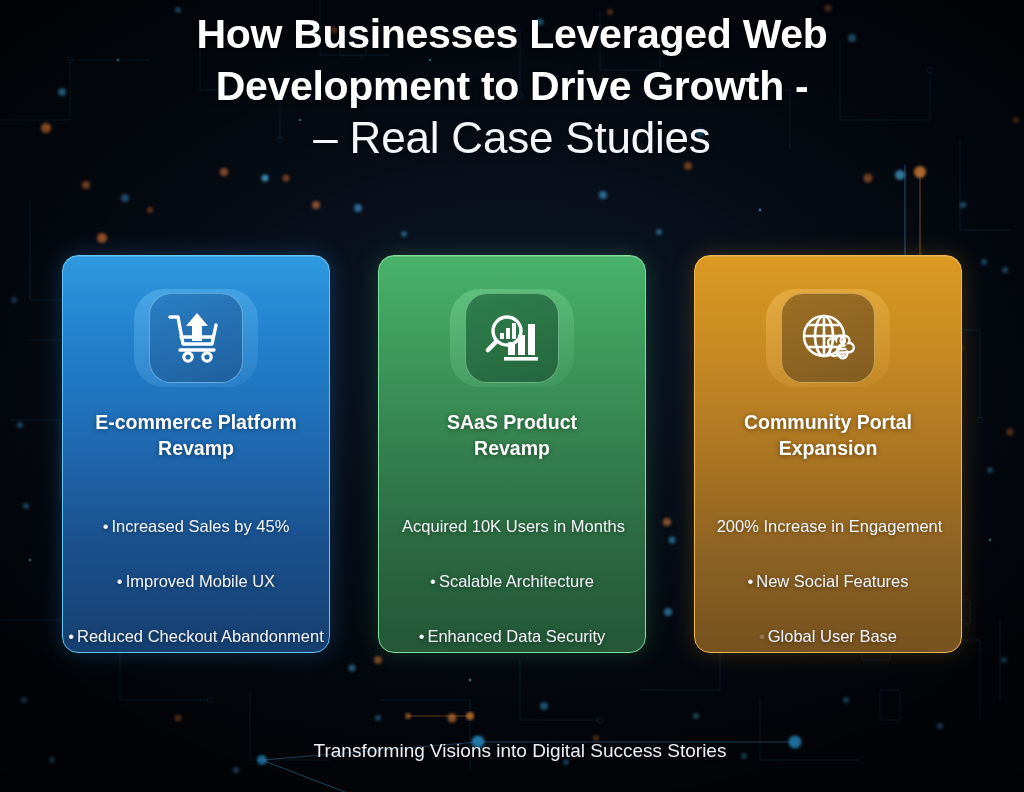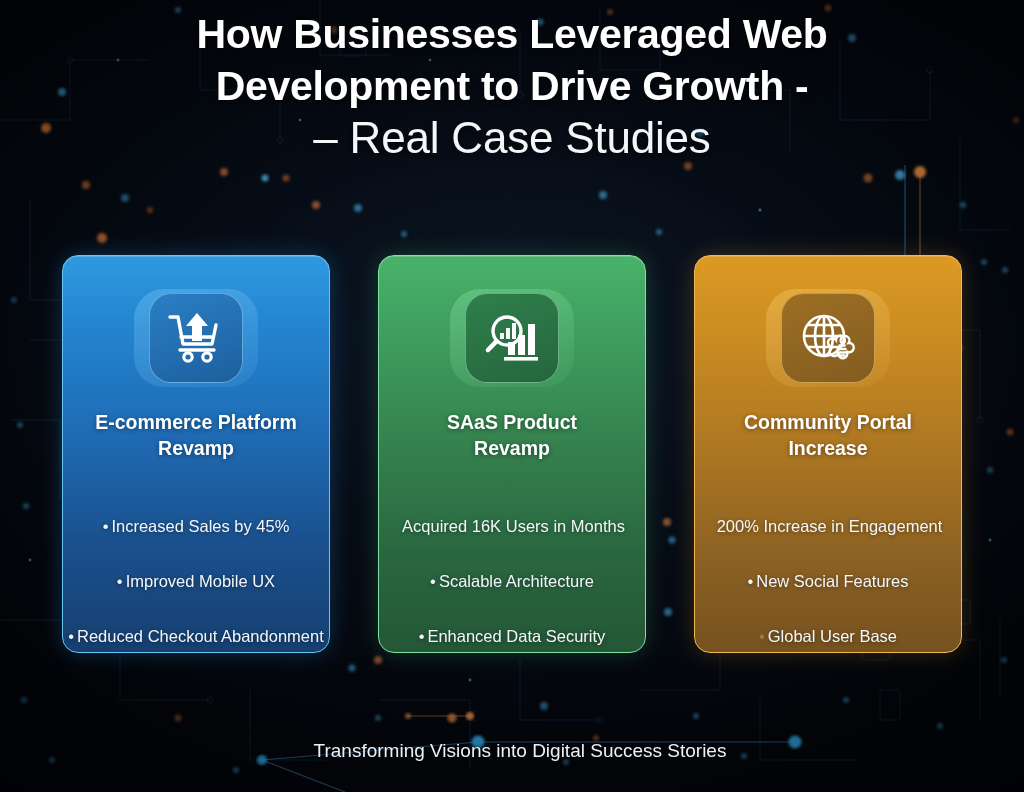--- a/index.html
+++ b/index.html
@@ -346,21 +346,21 @@
             </g>
           </svg>
         </div>
       </div>
       <div class="card-title">
         <div>SAaS Product</div>
         <div>Revamp</div>
       </div>
       <div class="bullets">
         <div class="bullet">
-          <span class="dot"></span><span>Acquired 16K Users in Months</span>
+          <span class="dot"></span><span>Acquired 10K Users in Months</span>
         </div>
         <div class="bullet">
           <span class="dot">•</span><span>Scalable Architecture</span>
         </div>
         <div class="bullet">
           <span class="dot">•</span><span>Enhanced Data Security</span>
         </div>
       </div>
     </div>
 
@@ -382,21 +382,21 @@
               <path d="M37.5 38 h8"></path>
               <path d="M37 41.5 h9"></path>
               <path d="M38.5 44.5 h6"></path>
               <path d="M39.6 34.5 h5"></path>
             </g>
           </svg>
         </div>
       </div>
       <div class="card-title">
         <div>Community Portal</div>
-        <div>Increase</div>
+        <div>Expansion</div>
       </div>
       <div class="bullets">
         <div class="bullet">
           <span class="dot"></span><span>200% Increase in Engagement</span>
         </div>
         <div class="bullet">
           <span class="dot">•</span><span>New Social Features</span>
         </div>
         <div class="bullet faint">
           <span class="dot">•</span><span>Global User Base</span>

